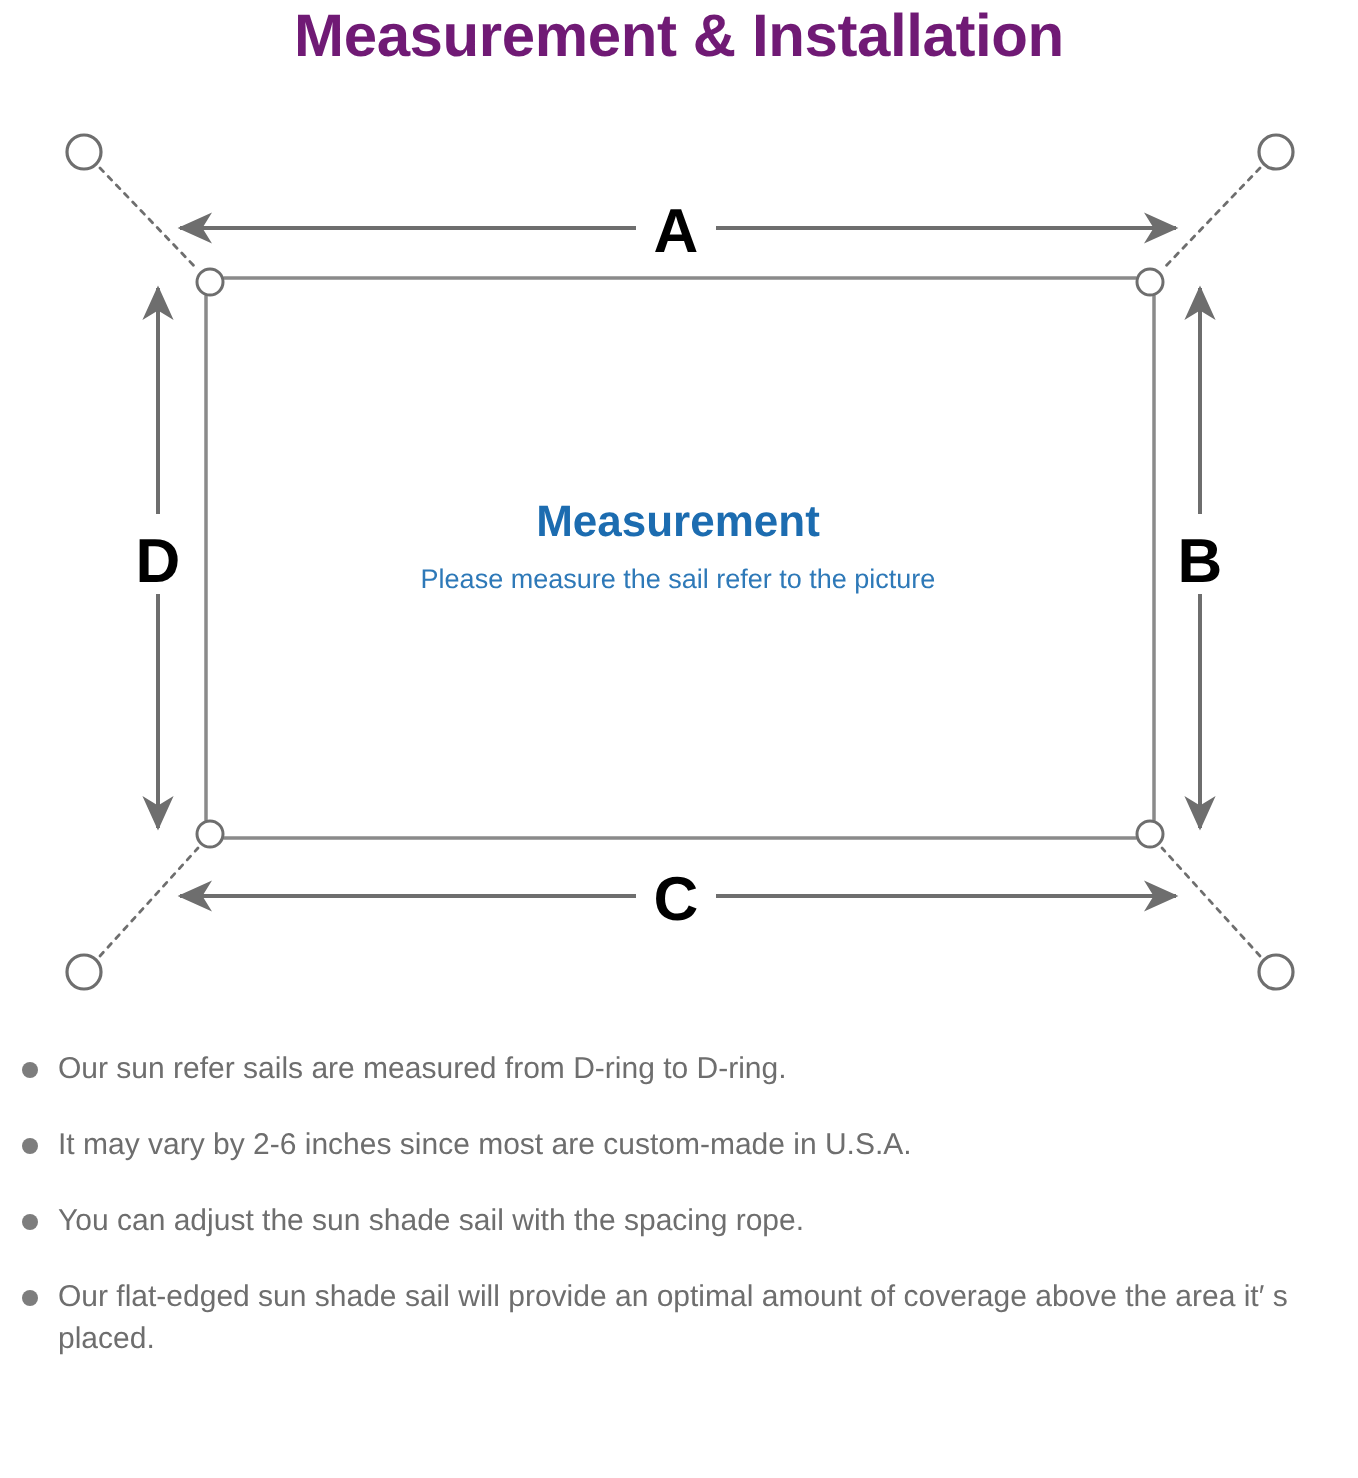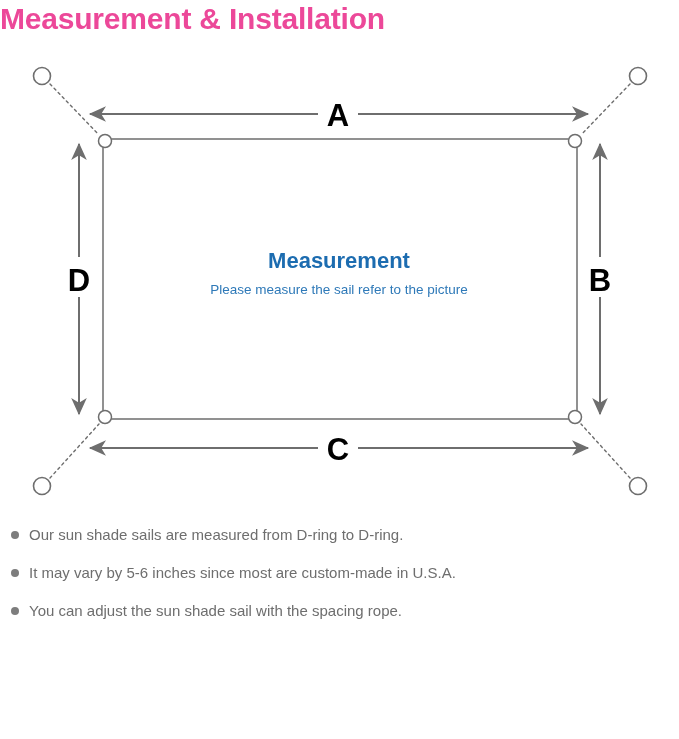--- a/index.html
+++ b/index.html
@@ -21,23 +21,24 @@
     height: 739px;
     background: #ffffff;
   }
 
   
   .page-title {
     position: absolute;
     top: 0px;
     left: 0;
     width: 679px;
+    text-align: center;
     font-size: 30px;
     font-weight: bold;
-    color: #ec4899;
+    color: #701a75;
     letter-spacing: -0.2px;
     line-height: 38px;
     white-space: nowrap;
   }
 
   
   .diagram-wrap {
     position: absolute;
     top: 48px;
     left: 0;
@@ -172,25 +173,29 @@
 
       <text class="center-heading" x="339" y="220" text-anchor="middle">Measurement</text>
       <text class="center-sub" x="339" y="246" text-anchor="middle">Please measure the sail refer to the picture</text>
 
     </svg>
   </div>
 
   <ul class="notes">
     <li class="note-item">
       <span class="note-bullet"></span>
-      <span>Our sun shade sails are measured from D-ring to D-ring.</span>
-    </li>
-    <li class="note-item">
-      <span class="note-bullet"></span>
-      <span>It may vary by 5-6 inches since most are custom-made in U.S.A.</span>
+      <span>Our sun refer sails are measured from D-ring to D-ring.</span>
+    </li>
+    <li class="note-item">
+      <span class="note-bullet"></span>
+      <span>It may vary by 2-6 inches since most are custom-made in U.S.A.</span>
     </li>
     <li class="note-item">
       <span class="note-bullet"></span>
       <span>You can adjust the sun shade sail with the spacing rope.</span>
     </li>
+    <li class="note-item">
+      <span class="note-bullet"></span>
+      <span>Our flat-edged sun shade sail will provide an optimal amount of coverage above the area it′ s placed.</span>
+    </li>
   </ul>
 
 </div>
 
 </body></html>

